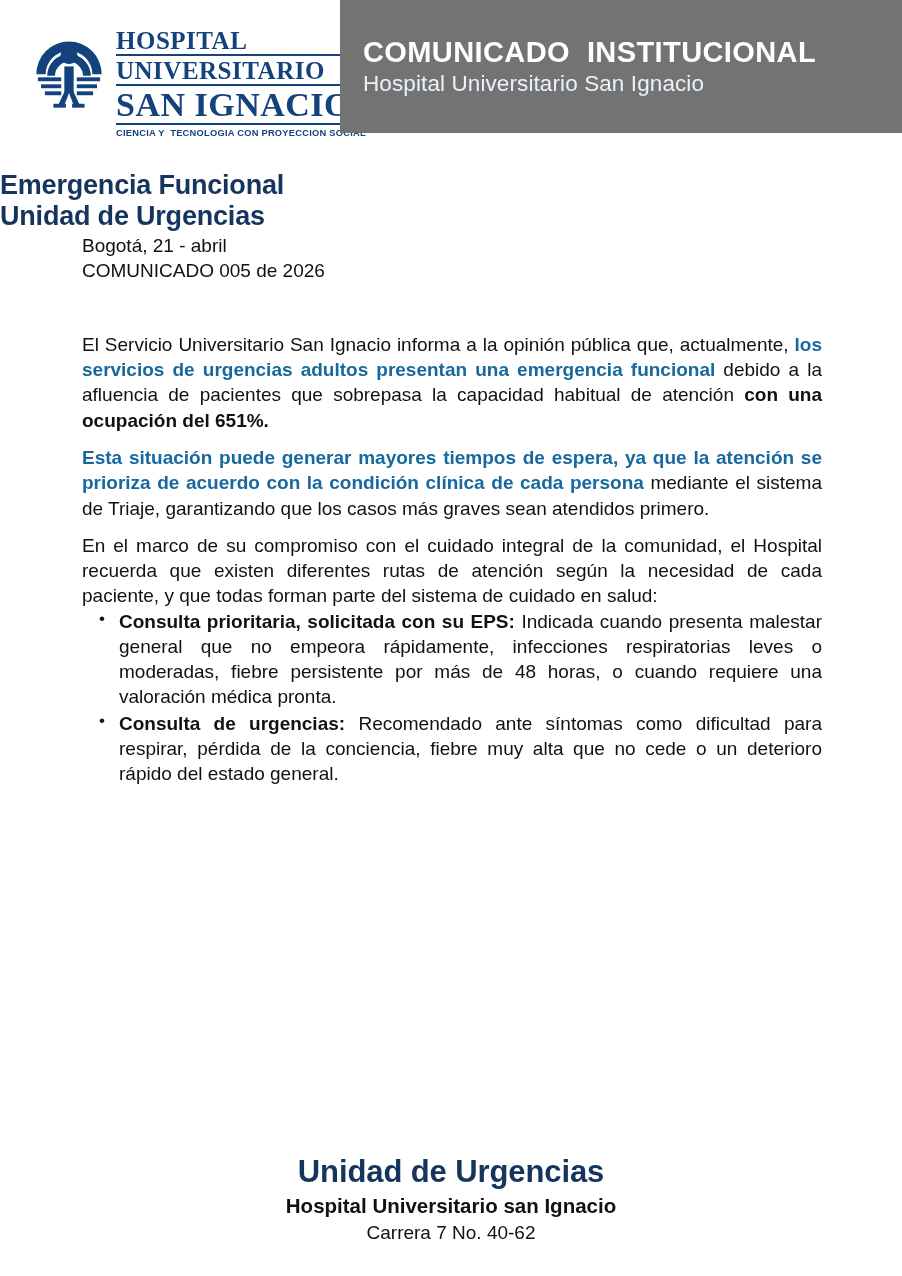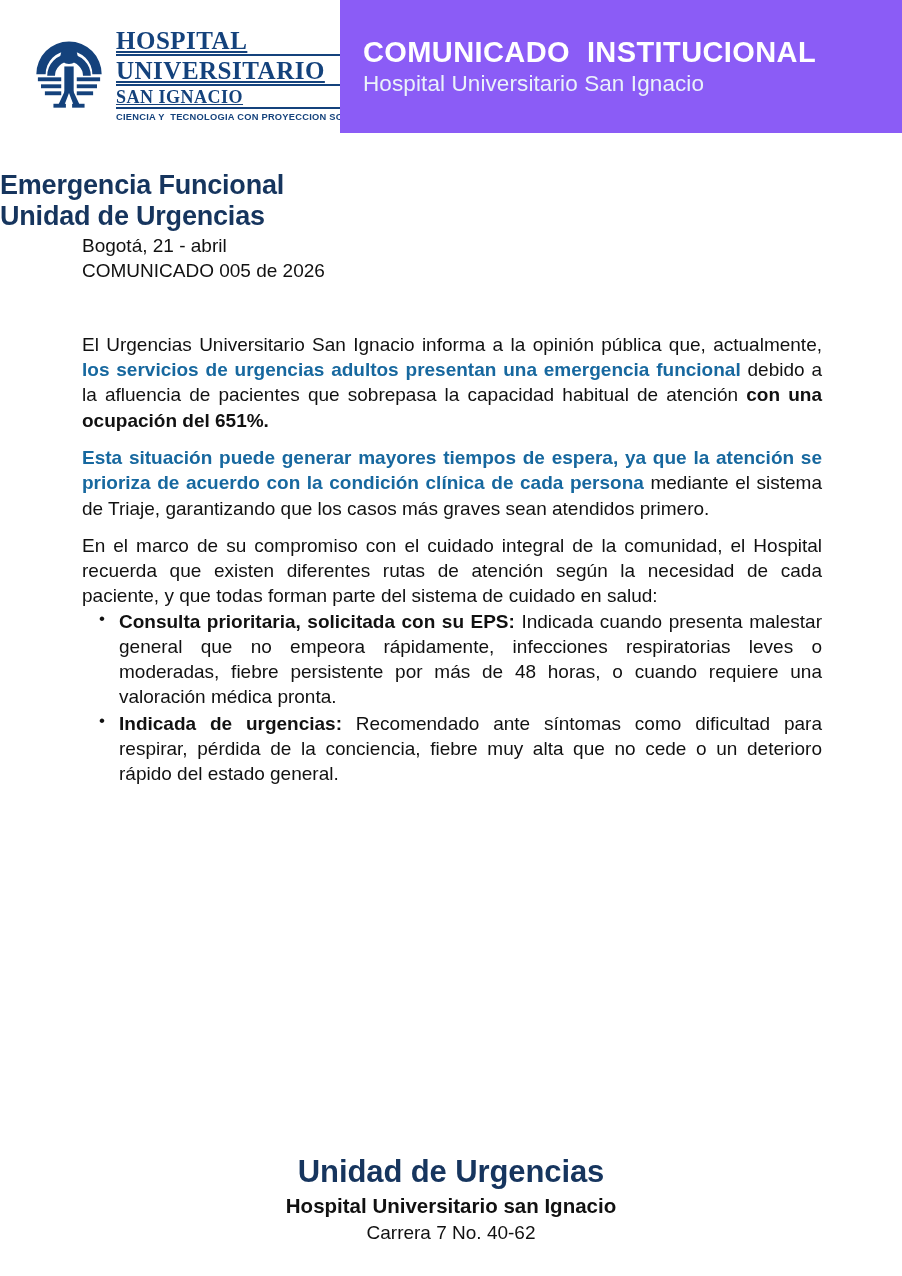--- a/index.html
+++ b/index.html
@@ -46,26 +46,25 @@
   .logo-words {
     padding-top: 2px;
   }
 
   .logo-line {
     font-family: "Liberation Serif", serif;
     font-weight: bold;
     color: #14427c;
     letter-spacing: 0.5px;
     line-height: 1.0;
-    text-decoration: underline;
   }
 
   .logo-l1 { font-size: 25px; }
   .logo-l2 { font-size: 25px; }
-  .logo-l3 { font-size: 18px; }
+  .logo-l3 { font-size: 34px; }
 
   .logo-rule {
     height: 2px;
     background: #14427c;
     margin: 1px 0 2px 0;
   }
 
   .logo-tagline {
     font-family: "Liberation Sans", sans-serif;
     font-weight: bold;
@@ -75,21 +74,21 @@
     white-space: pre;
     margin-top: 3px;
   }
 
   .banner {
     position: absolute;
     left: 340px;
     top: 0;
     width: 562px;
     height: 133px;
-    background: #8b5cf6;
+    background: #737373;
     padding-left: 23px;
     display: flex;
     flex-direction: column;
     justify-content: center;
   }
 
   .banner-title {
     color: #ffffff;
     font-size: 29px;
     font-weight: bold;
@@ -256,29 +255,29 @@
   <div>Unidad de Urgencias</div>
 </div>
 
 <div class="content">
 
   <div class="meta">
     <div>Bogotá, 21 - abril</div>
     <div>COMUNICADO 005 de 2026</div>
   </div>
 
-  <p class="body first"><span>El Urgencias Universitario San Ignacio informa a la opinión pública que, actualmente, </span><span class="accent">los servicios de urgencias adultos  presentan una emergencia funcional</span><span> debido a la afluencia de pacientes que sobrepasa la capacidad habitual de atención </span><span class="strong">con una ocupación del 651%.</span></p>
+  <p class="body first"><span>El Servicio Universitario San Ignacio informa a la opinión pública que, actualmente, </span><span class="accent">los servicios de urgencias adultos  presentan una emergencia funcional</span><span> debido a la afluencia de pacientes que sobrepasa la capacidad habitual de atención </span><span class="strong">con una ocupación del 651%.</span></p>
 
   <p class="body"><span class="accent">Esta situación puede generar mayores tiempos de espera, ya que la atención se prioriza de acuerdo con la condición clínica de cada persona</span><span> mediante el sistema de Triaje, garantizando que los casos más graves sean atendidos primero.</span></p>
 
   <p class="body">En el marco de su compromiso con el cuidado integral de la comunidad, el Hospital recuerda que existen diferentes rutas de atención según la necesidad de cada paciente, y que todas forman parte del sistema de cuidado en salud:</p>
 
   <ul class="routes">
     <li><span class="strong">Consulta prioritaria, solicitada con su EPS:</span><span> Indicada cuando presenta malestar general que no empeora rápidamente, infecciones respiratorias leves o moderadas, fiebre persistente por más de 48 horas, o cuando requiere una valoración médica pronta.</span></li>
-    <li><span class="strong">Indicada de urgencias:</span><span> Recomendado ante síntomas como dificultad para respirar, pérdida de la conciencia, fiebre muy alta que no cede o un deterioro rápido del estado general.</span></li>
+    <li><span class="strong">Consulta de urgencias:</span><span> Recomendado ante síntomas como dificultad para respirar, pérdida de la conciencia, fiebre muy alta que no cede o un deterioro rápido del estado general.</span></li>
   </ul>
 
 
 </div>
 
 <div class="footer">
   <div class="footer-unit">Unidad de Urgencias</div>
   <div class="footer-hosp">Hospital Universitario san Ignacio</div>
   <div class="footer-addr">Carrera 7 No. 40-62</div>
 </div>

